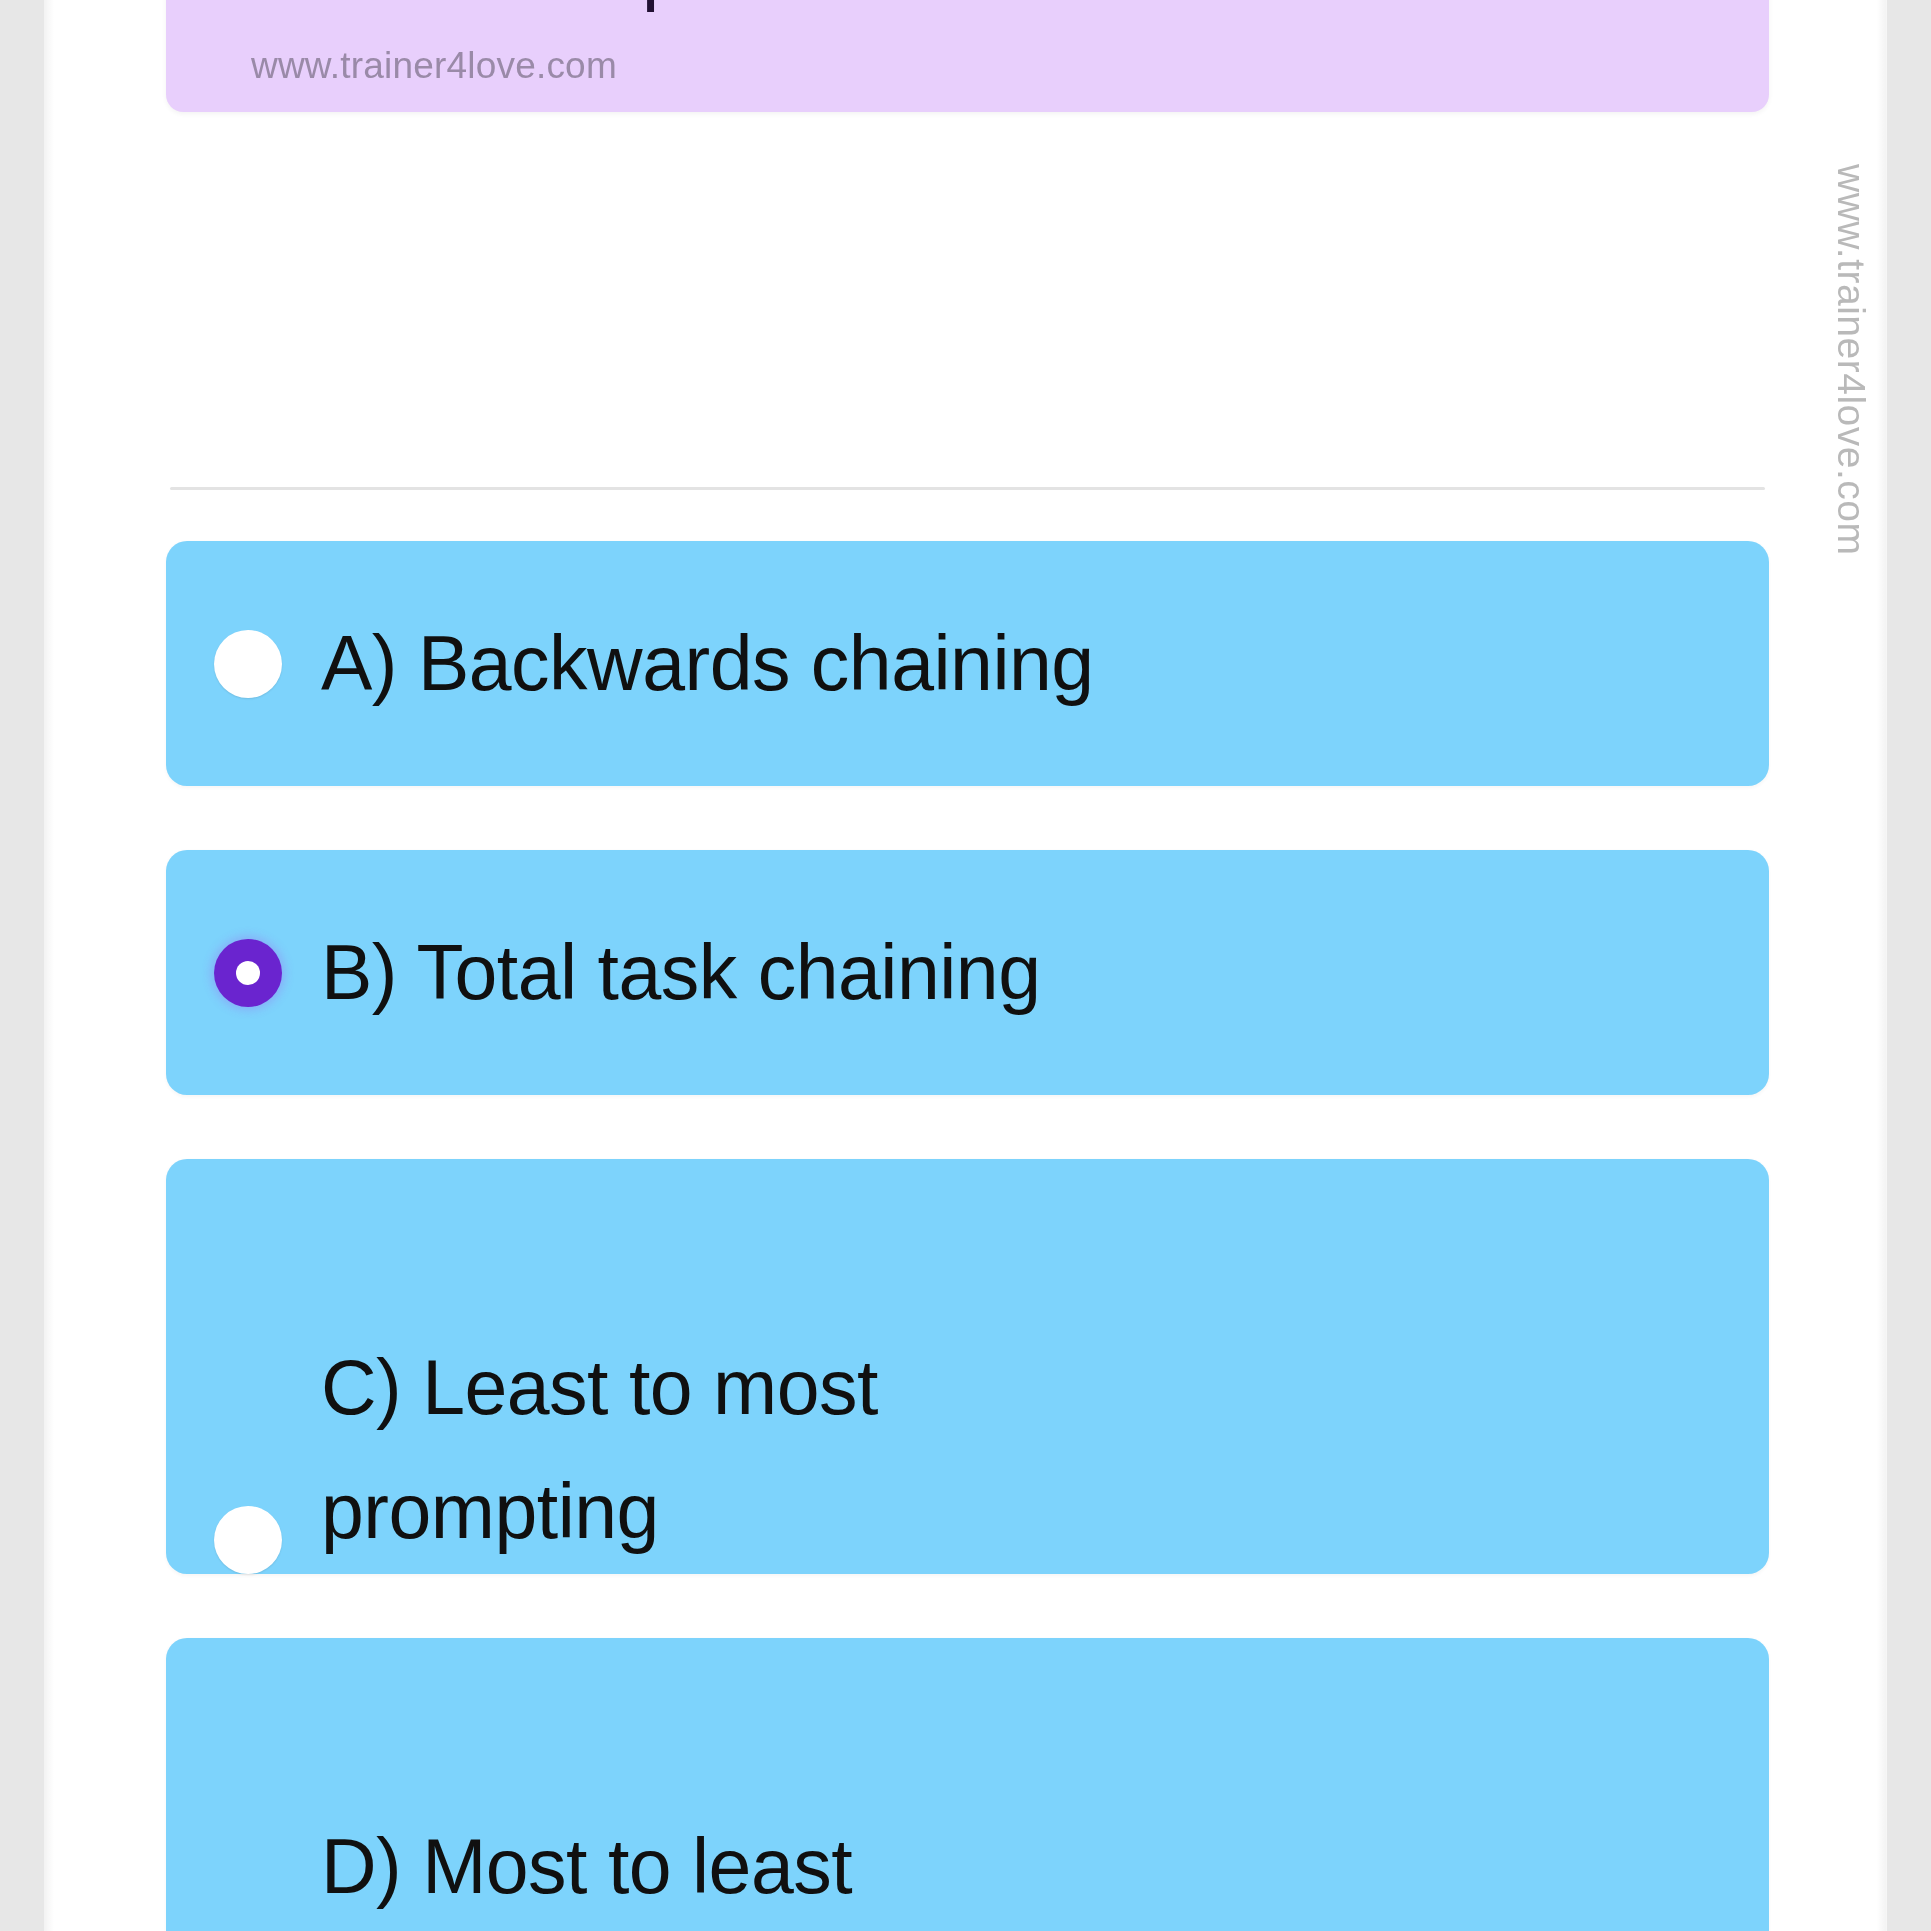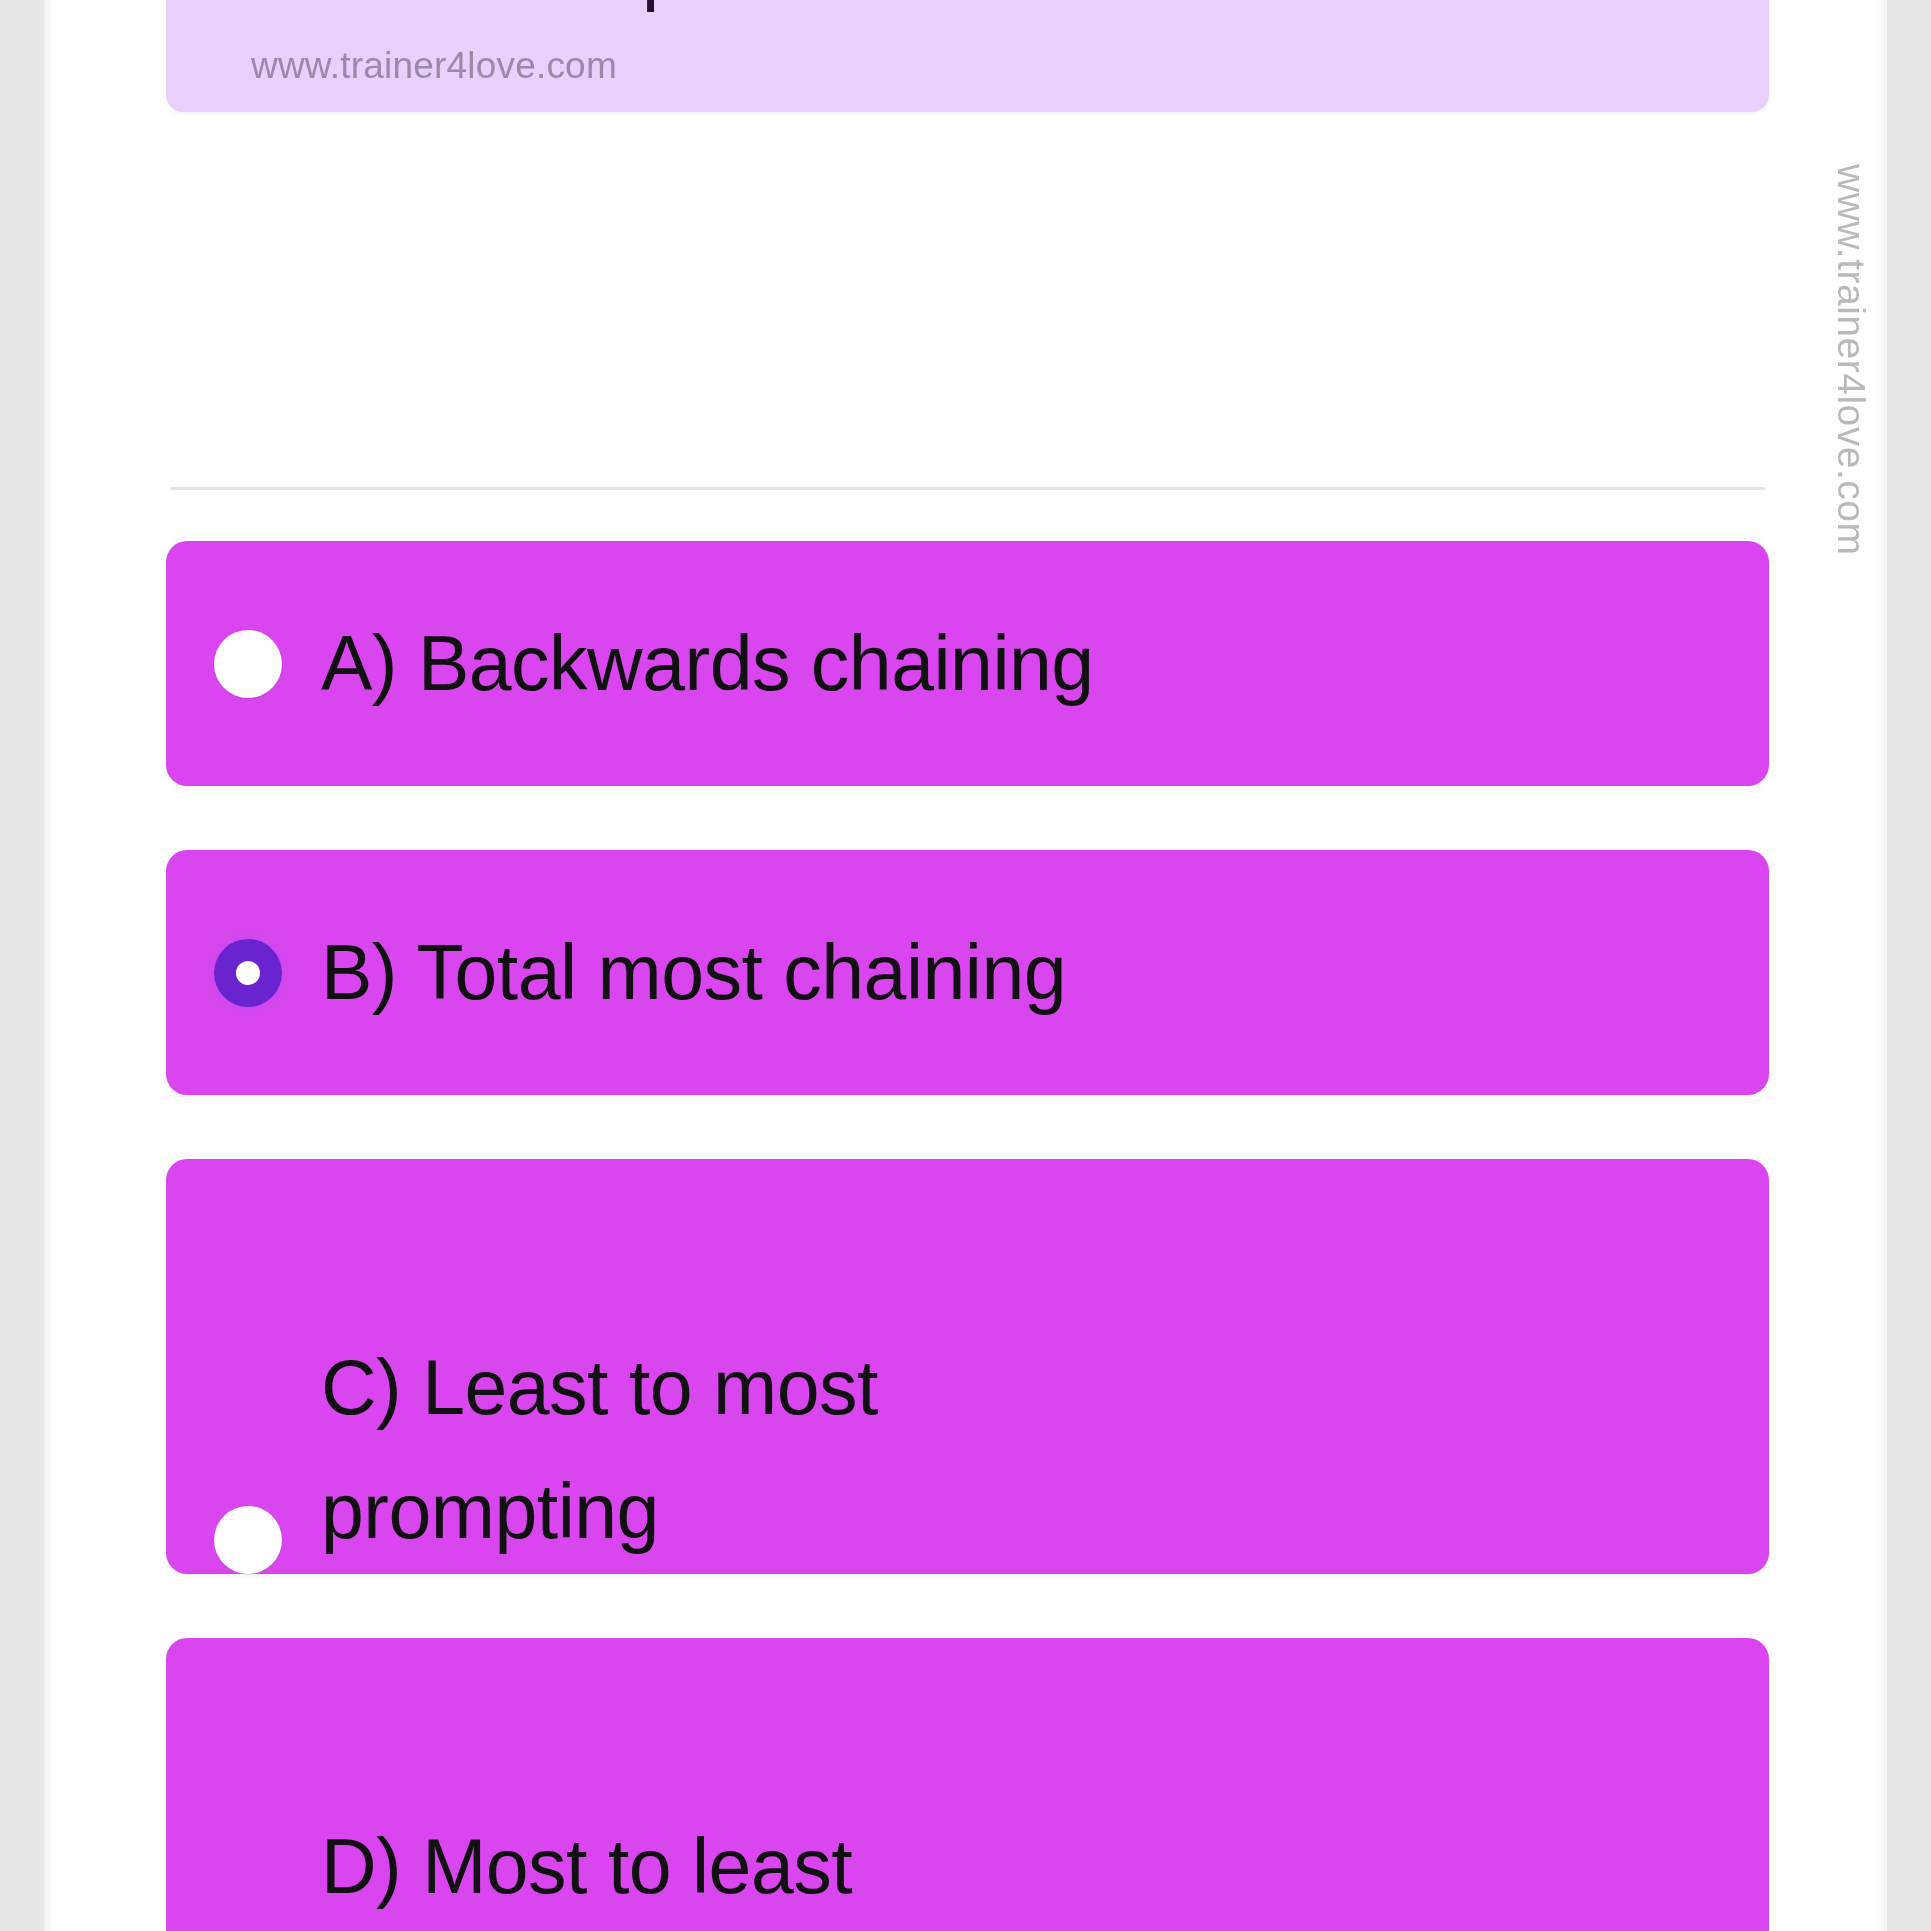--- a/index.html
+++ b/index.html
@@ -104,21 +104,21 @@
     top: 541px;
     width: 1603px;
   }
 
   .option-row {
     position: relative;
     display: flex;
     align-items: center;
     box-sizing: border-box;
     width: 1603px;
-    background: #d946ef;
+    background: #7dd3fc;
     border-radius: 21px;
     margin-bottom: 64px;
     padding: 0 39px 0 48px;
     box-shadow: 0 1.9px 3.9px rgba(0,0,0,0.04);
   }
   .option-row.single { height: 245px; }
   .option-row.double { height: 415px; align-items: flex-end; }
 
   .radio {
     flex: 0 0 auto;
@@ -193,21 +193,21 @@
 
     <div id="options">
 
       <div class="option-row single">
         <span class="radio"></span>
         <span class="option-label">A) Backwards chaining</span>
       </div>
 
       <div class="option-row single">
         <span class="radio selected"></span>
-        <span class="option-label">B) Total most chaining</span>
+        <span class="option-label">B) Total task chaining</span>
       </div>
 
       <div class="option-row double">
         <span class="radio"></span>
         <span class="option-label">C) Least to most
 prompting</span>
       </div>
 
       <div class="option-row double">
         <span class="radio"></span>

